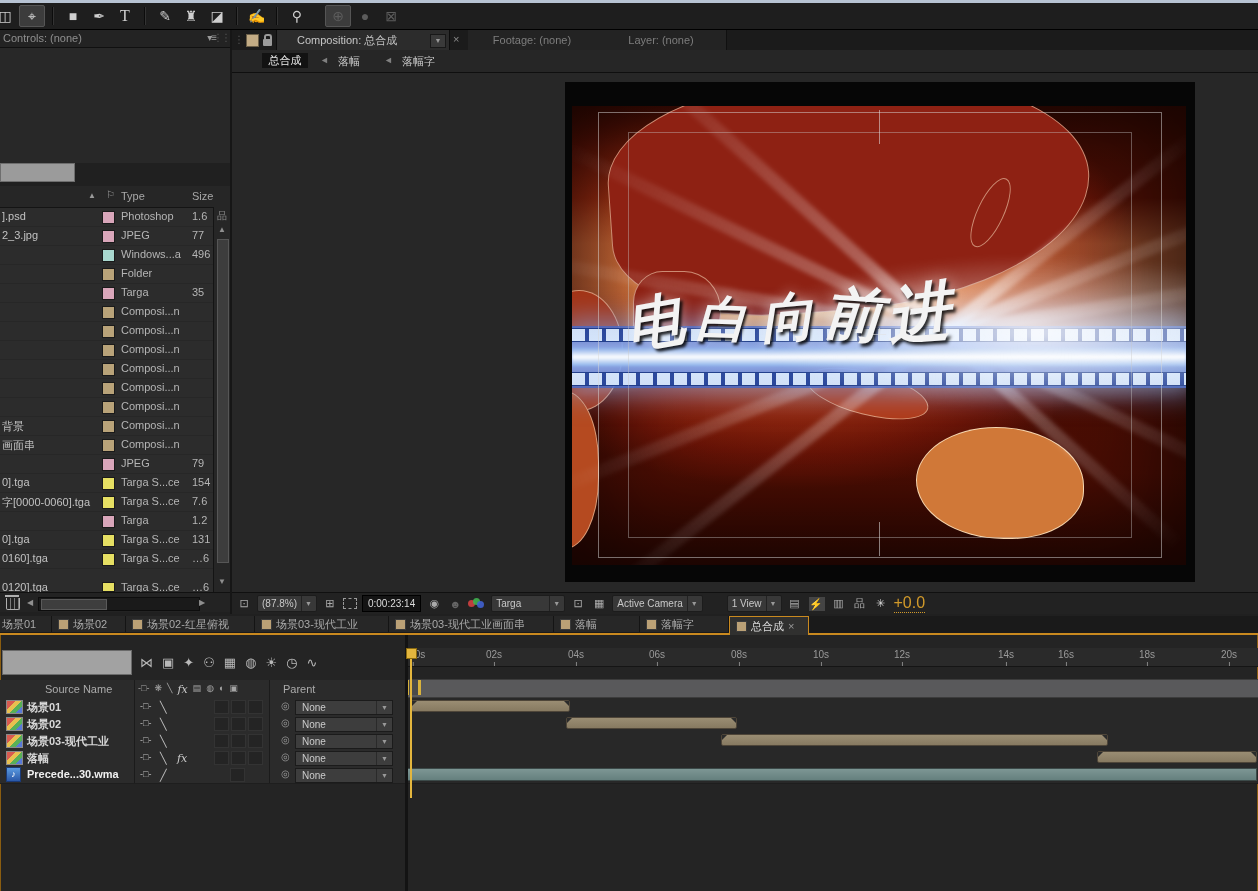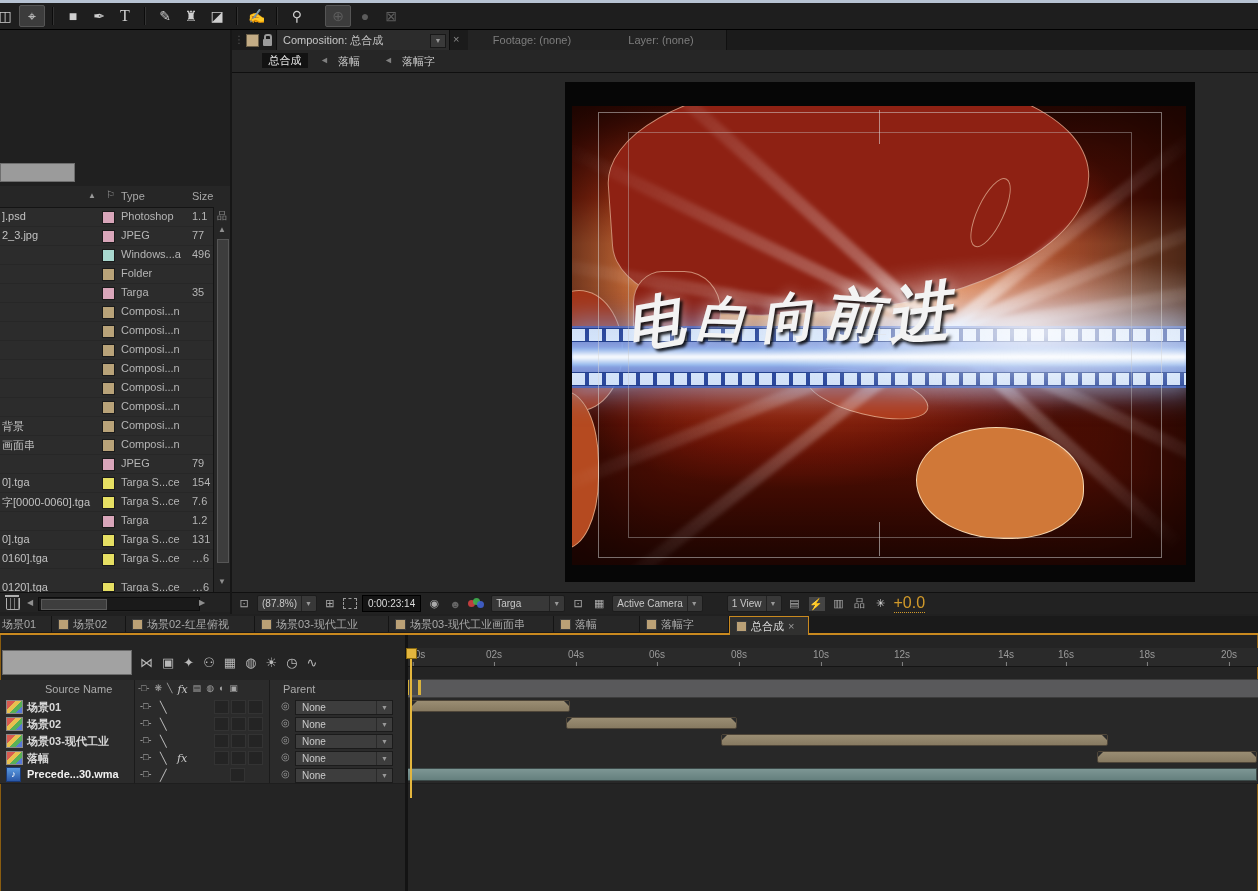--- a/index.html
+++ b/index.html
@@ -165,36 +165,43 @@
     <span class="tsep"></span>
     <span class="tool">✍</span>
     <span class="tsep"></span>
     <span class="tool">⚲</span>
     <span style="width:14px"></span>
     <span class="tool pressed dim">⊕</span>
     <span class="tool dim">●</span>
     <span class="tool dim">⊠</span>
   </div>
 
+  <div class="ab ecpanel">
+    <div class="ab echead">
+      <span class="ab ectitle">Controls: (none)</span>
+      <span class="ab ecmenu">▾≡</span>
+      <span class="ab grip" style="right:1px;top:2px">⋮⋮</span>
+    </div>
+  </div>
 
   <div class="ab graybar"></div>
 
   <div class="ab proj">
     <div class="ab projhead">
       <span class="ab" style="left:88px;top:5px;font-size:8px;color:#999">▲</span>
       <span class="ab" style="left:106px;top:3px;font-size:10px;color:#999">⚐</span>
       <span class="ab" style="left:121px;top:4px">Type</span>
       <span class="ab" style="left:192px;top:4px">Size</span>
     </div>
     <div class="ab" style="left:0;top:21px;width:213px;height:385px;overflow:hidden">
       <div class="pr" style="top:0">
           <span class="pn">].psd</span>
           <span class="sw" style="background: rgb(217, 166, 186);"></span>
           <span class="pt">Photoshop</span>
-          <span class="ps">1.1</span>
+          <span class="ps">1.6</span>
         </div>
       <div class="pr" style="top:19px">
           <span class="pn">2_3.jpg</span>
           <span class="sw" style="background: rgb(217, 166, 186);"></span>
           <span class="pt">JPEG</span>
           <span class="ps">77</span>
         </div>
       <div class="pr" style="top:38px">
           <span class="pn"></span>
           <span class="sw" style="background: rgb(169, 216, 207);"></span>
@@ -327,21 +334,21 @@
   </div>
 
   <div class="ab vgap"></div>
 
   <div class="ab viewer">
     <div class="ab vtabs">
       <span class="ab grip" style="left:2px;top:4px">⋮⋮</span>
       <span class="ab tansq" style="left:14px;top:4px"></span>
       <span class="lock" style="left:31px;top:9px"></span>
       <div class="ab vtab-active">
-        <span style="padding-left:6px">Composition: 总合成</span>
+        <span style="padding-left:20px">Composition: 总合成</span>
         <span class="ddbox" style="right:3px;top:4px">▼</span>
       </div>
       <span class="ab" style="left:221px;top:3px;color:#8a8a8a">×</span>
       <div class="ab vtab" style="left:236px;width:128px"><span>Footage: (none)</span></div>
       <div class="ab vtab" style="left:364px;width:130px"><span>Layer: (none)</span></div>
     </div>
     <div class="ab vcrumbs">
       <span class="ab crumb-root">总合成</span>
       <span class="ab crumb-sep" style="left:88px;top:5px">◄</span>
       <span class="ab" style="left:106px;top:4px">落幅</span>

